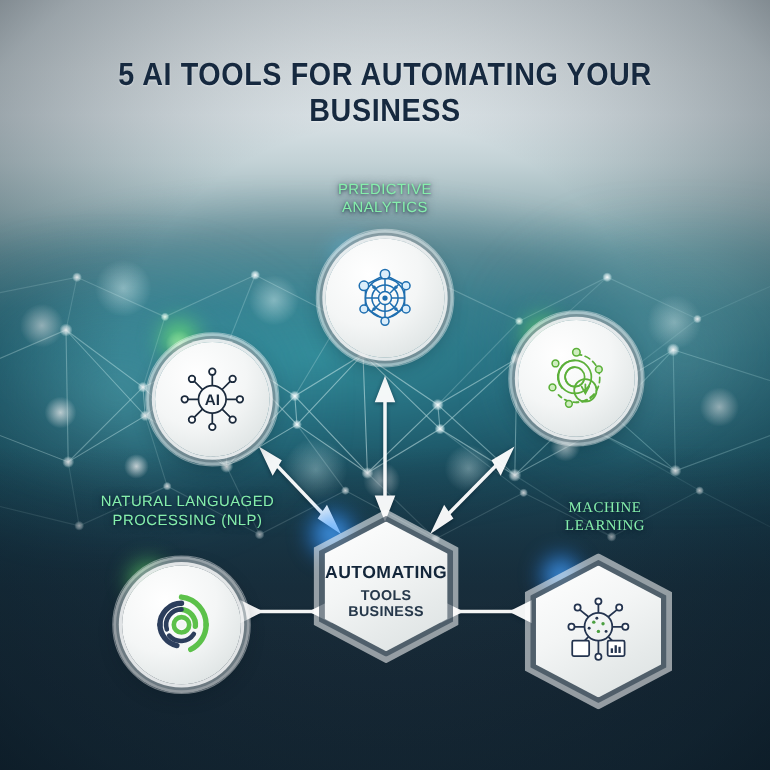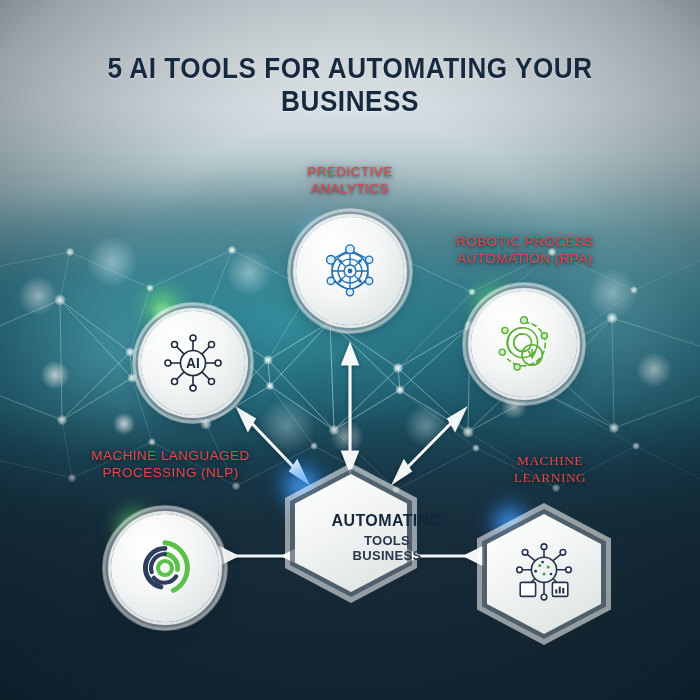--- a/index.html
+++ b/index.html
@@ -74,21 +74,21 @@
     font-size:29px;
     letter-spacing:.6px;
     color:#16293f;
     transform:scaleX(.9);
     text-shadow:0 1px 2px rgba(255,255,255,.45);
   }
 
   
   .label{
     position:absolute;
-    color:#ef4444;
+    color:#86efac;
     font-size:13.5px;
     letter-spacing:.45px;
     line-height:17px;
     text-align:center;
     text-shadow:0 1px 3px rgba(0,25,40,.75), 0 0 8px rgba(0,30,45,.5);
     white-space:pre-line;
     font-family:"Liberation Sans", sans-serif;
   }
 
   
@@ -131,21 +131,20 @@
   }
   .hex-ring2{
     position:absolute;
     clip-path:polygon(50% 0%,100% 25%,100% 75%,50% 100%,0% 75%,0% 25%);
     background:rgba(23,44,60,.55);
   }
   .hex-center-text{
     position:absolute;text-align:center;color:#13263a;
     font-family:"Liberation Sans", sans-serif;
     pointer-events:none;
-    padding-left:36px;
   }
   .hex-center-text .l1{font-size:16px;font-weight:bold;letter-spacing:.4px;display:block;}
   .hex-center-text .l2{font-size:13px;font-weight:bold;letter-spacing:.3px;display:block;margin-top:3px;color:#26384a;}
 
   .arrows{position:absolute;inset:0;pointer-events:none;}
   .icon-svg{display:block;}
 </style>
 </head>
 <body>
 
@@ -307,22 +306,20 @@
           <circle cx="88" cy="50" r="4.5"></circle>
         <circle cx="22" cy="22" r="4.5"></circle>
           <circle cx="78" cy="78" r="4.5"></circle>
         <circle cx="78" cy="22" r="4.5"></circle>
           <circle cx="22" cy="78" r="4.5"></circle>
       </g>
       <text x="50" y="58" text-anchor="middle" font-family="Liberation Sans, sans-serif" font-size="21" font-weight="bold" fill="#1b2a3c">AI</text>
     </svg>
   </div>
 
-  <div class="label" style="left:425px;top:233px;width:200px;">ROBOTIC PROCESS
-AUTOMATION (RPA)</div>
   <div class="glow glow-green" style="left:470px;top:282px;"></div>
   <div class="node-circle" style="left:471px;top:291px;width:106px;height:106px;">
     <svg class="icon-svg" width="68" height="68" viewBox="0 0 100 100">
       <g stroke="#5cb03a" stroke-width="2.3" fill="none" stroke-linecap="round">
         <path d="M50 18 A32 32 0 1 1 26 72" stroke-dasharray="7 5"></path>
         <path d="M74 72 A32 32 0 0 1 50 82" stroke-dasharray="7 5"></path>
         <circle cx="48" cy="48" r="22"></circle>
         <path d="M48 26 A22 22 0 0 0 31 63"></path>
         <circle cx="48" cy="48" r="13"></circle>
         <path d="M48 35 A13 13 0 1 0 59 55"></path>
@@ -332,21 +329,21 @@
         <circle cx="50" cy="15" r="5"></circle>
         <circle cx="80" cy="38" r="4.5"></circle>
         <circle cx="22" cy="30" r="4.5"></circle>
         <circle cx="18" cy="62" r="4.5"></circle>
         <circle cx="40" cy="84" r="4.5"></circle>
       </g>
       <path d="M57 61 L62 70 L67 61 M62 70 L62 58" stroke="#5cb03a" stroke-width="2.4" fill="none" stroke-linecap="round"></path>
     </svg>
   </div>
 
-  <div class="label" style="left:68px;top:447px;width:205px;">MACHINE LANGUAGED
+  <div class="label" style="left:68px;top:447px;width:205px;">NATURAL LANGUAGED
 PROCESSING (NLP)</div>
   <div class="glow glow-green" style="left:112px;top:505px;"></div>
   <div class="node-circle" style="left:111px;top:514px;width:108px;height:108px;">
     <svg class="icon-svg" width="70" height="70" viewBox="0 0 100 100">
       <g fill="none" stroke-linecap="round">
         <path d="M50 14 A36 36 0 0 1 82 50" stroke="#5cc14a" stroke-width="7"></path>
         <path d="M82 50 A36 36 0 0 1 62 82" stroke="#5cc14a" stroke-width="7"></path>
         <path d="M50 22 A28 28 0 0 0 22 50" stroke="#2c3e5c" stroke-width="7"></path>
         <path d="M22 50 A28 28 0 0 0 44 77" stroke="#2c3e5c" stroke-width="7"></path>
         <path d="M50 30 A20 20 0 0 1 68 52" stroke="#5cc14a" stroke-width="7"></path>

